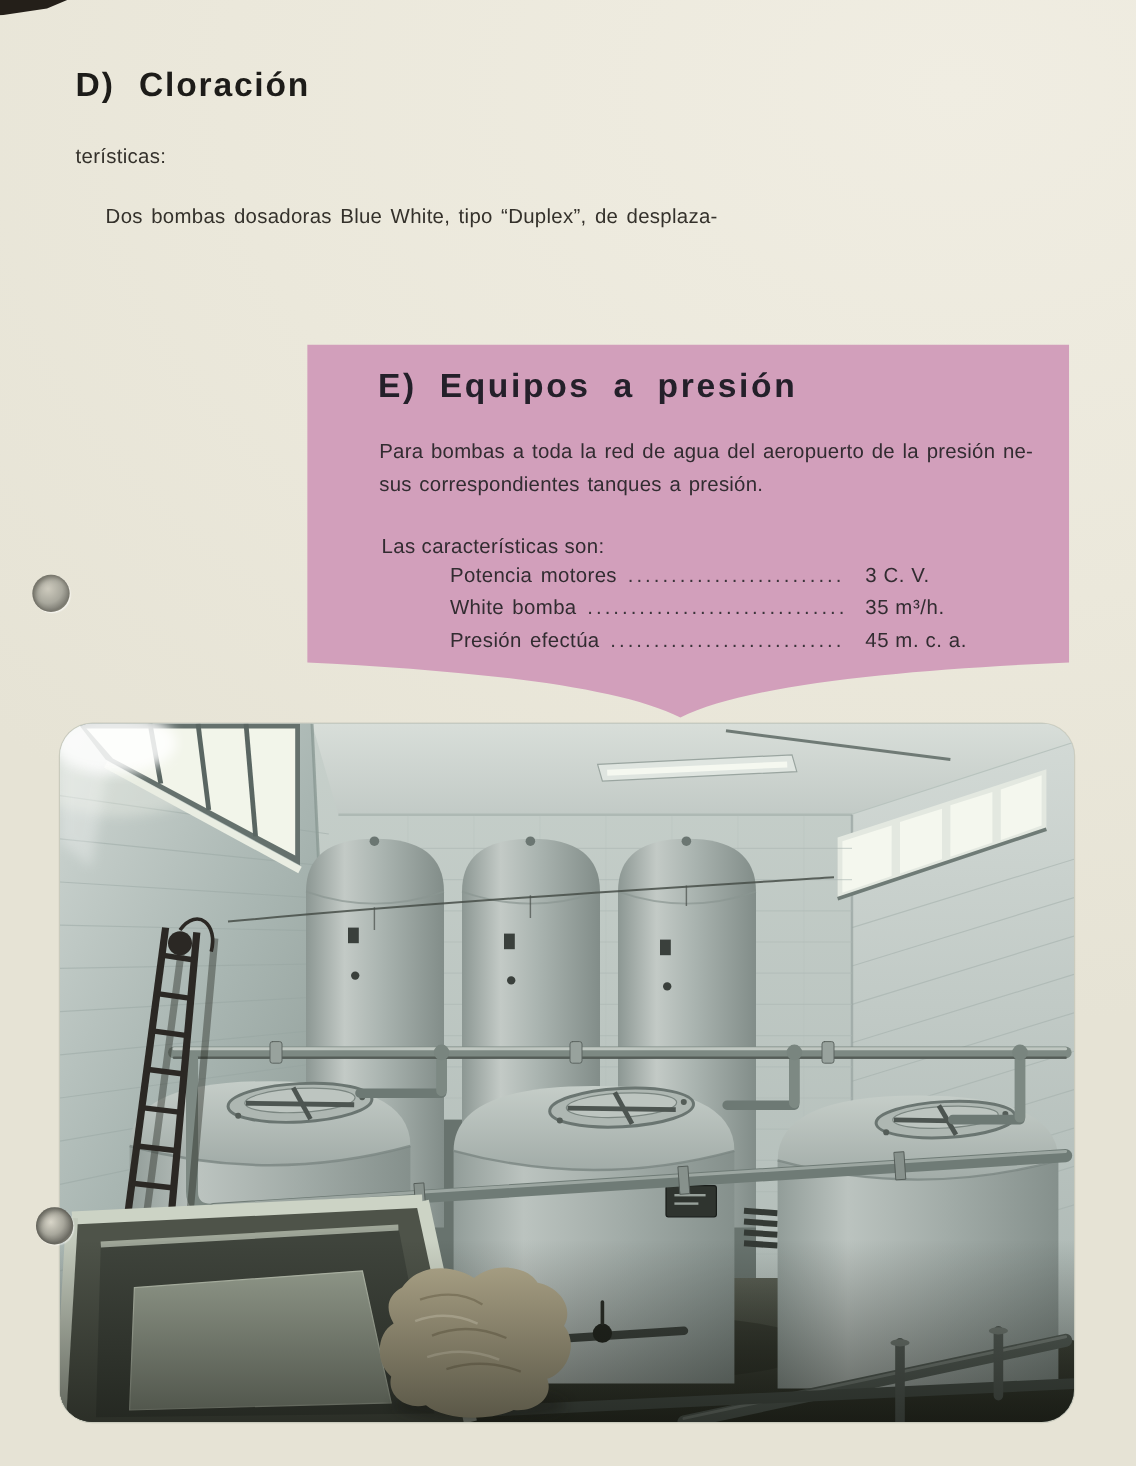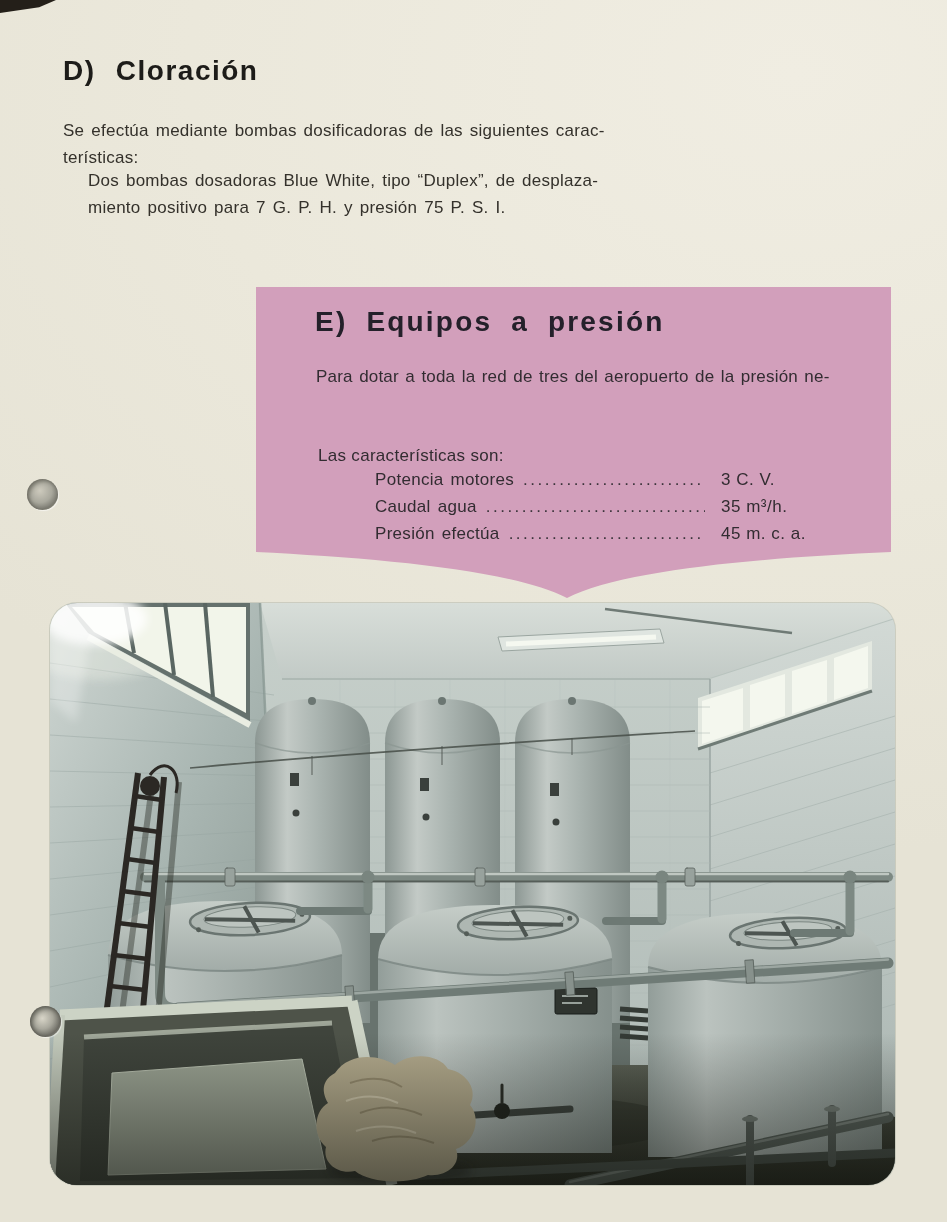--- a/index.html
+++ b/index.html
@@ -45,45 +45,44 @@
 </head>
 <body>
 
 <div class="page">
 
   <div class="corner-artifact"></div>
 
   <h1 class="heading-d">D) Cloración</h1>
 
   <div class="para p1">
-    <div class="line">Se efectúa mediante bombas dosificadoras de las siguientes carac-</div>
     <div class="line">terísticas:</div>
   </div>
   <div class="para p2">
     <div class="line">Dos bombas dosadoras Blue White, tipo “Duplex”, de desplaza-</div>
-    <div class="line">miento positivo para 7 G. P. H. y presión 75 P. S. I.</div>
   </div>
 
   <div class="panel">
     <svg class="panel-bg" viewBox="0 0 635 314">
       <path d="M0,0 H635 V265 C500,271 366,283 311,311 C256,283 122,271 0,265 Z" fill="#d29fbb"></path>
     </svg>
     <h2 class="panel-heading">E) Equipos a presión</h2>
     <div class="panel-para">
-      <div class="line">Para dotar a toda la red de tres del aeropuerto de la presión ne-</div>
+      <div class="line">Para bombas a toda la red de agua del aeropuerto de la presión ne-</div>
+      <div class="line">sus correspondientes tanques a presión.</div>
     </div>
     <div class="panel-intro">Las características son:</div>
     <div class="specs">
       <div class="spec-row">
         <span class="spec-label">Potencia motores</span>
         <span class="spec-dots">......................................</span>
         <span class="spec-value">3  C. V.</span>
       </div>
       <div class="spec-row">
-        <span class="spec-label">Caudal agua</span>
+        <span class="spec-label">White bomba</span>
         <span class="spec-dots">......................................</span>
         <span class="spec-value">35  m³/h.</span>
       </div>
       <div class="spec-row">
         <span class="spec-label">Presión efectúa</span>
         <span class="spec-dots">......................................</span>
         <span class="spec-value">45  m. c. a.</span>
       </div>
     </div>
   </div>

